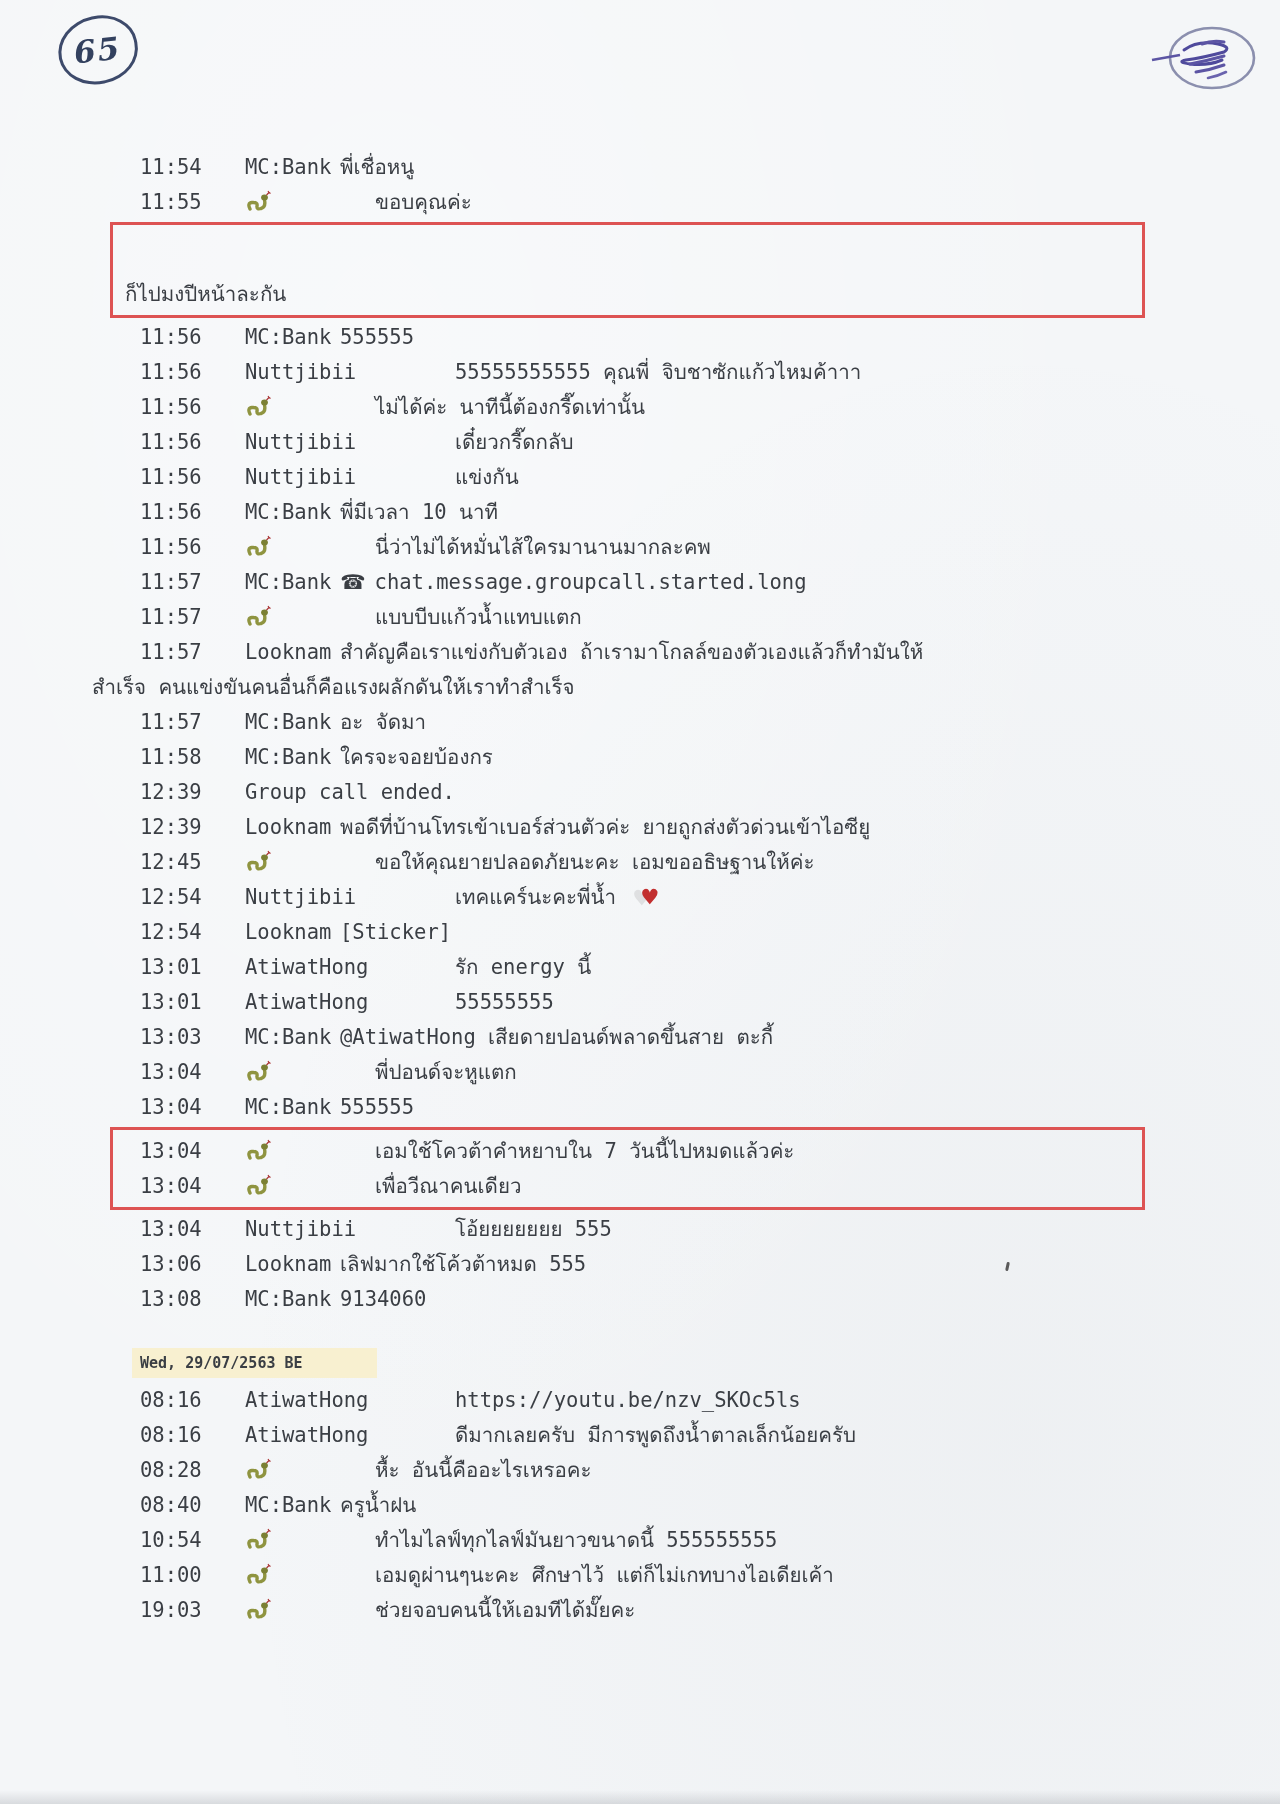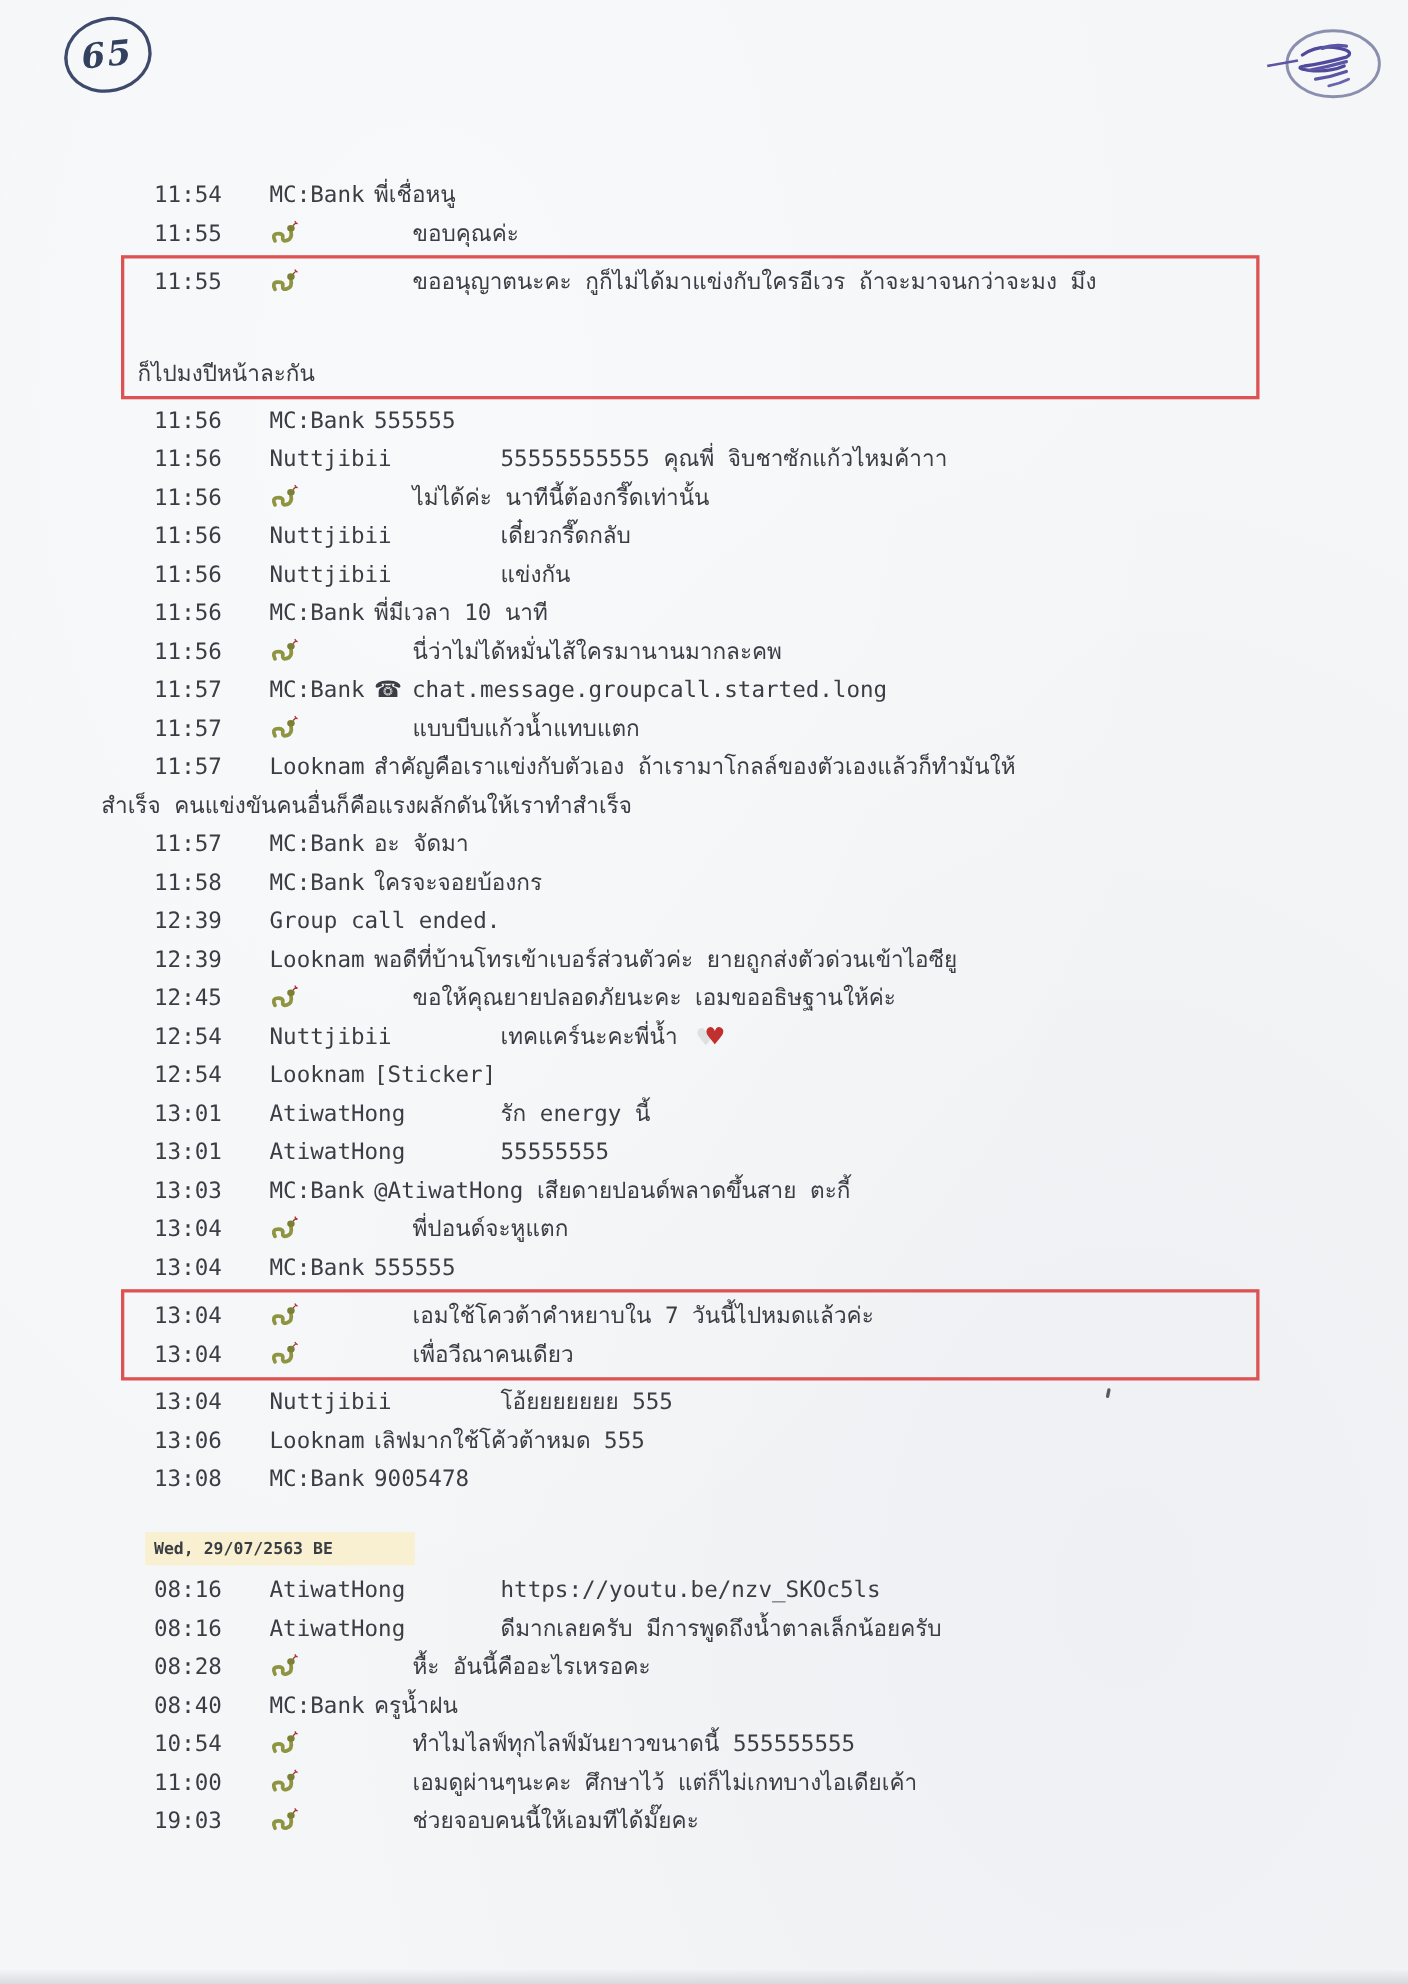--- a/index.html
+++ b/index.html
@@ -20,21 +20,21 @@
     transform:rotate(-12deg);
     display:flex;align-items:center;justify-content:center;
   }
   .pagenum span{
     font-family:"DejaVu Serif",serif;font-style:italic;font-weight:bold;
     font-size:31px;color:#33415f;transform:rotate(6deg);letter-spacing:2px;
   }
   
   .stamp{position:absolute;left:1150px;top:20px;}
   
-  .chat{position:absolute;left:0;top:160px;width:1280px;}
+  .chat{position:absolute;left:0;top:150px;width:1280px;}
   .row{
     white-space:nowrap;height:35px;line-height:35px;
     padding-left:140px;font-size:20.5px;
   }
   .row.cont{padding-left:92px;}
   .t{display:inline-block;width:105px;}
   .s{display:inline-block;vertical-align:baseline;}
   .m{}
   .snakeicon{display:inline-block;vertical-align:-3px;}
   .phone{margin-right:9px;font-family:"DejaVu Sans",sans-serif;}
@@ -80,25 +80,20 @@
   </div>
 
   <div class="chat">
       <div class="row"><span class="t">11:54</span><span class="s" style="width: 95px;">MC:Bank</span><span class="m">พี่เชื่อหนู</span></div>
       <div class="row"><span class="t">11:55</span><span class="s" style="width: 130px;"><svg class="snakeicon" width="26" height="22" viewBox="0 0 26 22">
             <path d="M5 19 Q2 13 7 12.5 Q13 12 12 16 Q11.5 20 16 18.5 Q21 17 19.5 10" fill="none" stroke="#8f9440" stroke-width="3.4" stroke-linecap="round"></path>
             <ellipse cx="19.5" cy="7.5" rx="3.4" ry="3" fill="#7b8034"></ellipse>
             <path d="M21.5 5 l2.5 -2.5 M24 2.5 l1.5 1 M24 2.5 l-1 -1.5" stroke="#a33" stroke-width="1.2" fill="none"></path>
           </svg></span><span class="m">ขอบคุณค่ะ</span></div>
       <div class="redbox">
-        <div class="row"><span class="t">11:55</span><span class="s" style="width: 130px;"><svg class="snakeicon" width="26" height="22" viewBox="0 0 26 22">
-              <path d="M5 19 Q2 13 7 12.5 Q13 12 12 16 Q11.5 20 16 18.5 Q21 17 19.5 10" fill="none" stroke="#8f9440" stroke-width="3.4" stroke-linecap="round"></path>
-              <ellipse cx="19.5" cy="7.5" rx="3.4" ry="3" fill="#7b8034"></ellipse>
-              <path d="M21.5 5 l2.5 -2.5 M24 2.5 l1.5 1 M24 2.5 l-1 -1.5" stroke="#a33" stroke-width="1.2" fill="none"></path>
-            </svg></span><span class="m">ขออนุญาตนะคะ กูก็ไม่ได้มาแข่งกับใครอีเวร ถ้าจะมาจนกว่าจะมง มึง</span></div>
         <div class="row cont"><span class="m">ก็ไปมงปีหน้าละกัน</span></div>
       </div>
       <div class="row"><span class="t">11:56</span><span class="s" style="width: 95px;">MC:Bank</span><span class="m">555555</span></div>
       <div class="row"><span class="t">11:56</span><span class="s" style="width: 210px;">Nuttjibii</span><span class="m">55555555555 คุณพี่ จิบชาซักแก้วไหมค้าาา</span></div>
       <div class="row"><span class="t">11:56</span><span class="s" style="width: 130px;"><svg class="snakeicon" width="26" height="22" viewBox="0 0 26 22">
             <path d="M5 19 Q2 13 7 12.5 Q13 12 12 16 Q11.5 20 16 18.5 Q21 17 19.5 10" fill="none" stroke="#8f9440" stroke-width="3.4" stroke-linecap="round"></path>
             <ellipse cx="19.5" cy="7.5" rx="3.4" ry="3" fill="#7b8034"></ellipse>
             <path d="M21.5 5 l2.5 -2.5 M24 2.5 l1.5 1 M24 2.5 l-1 -1.5" stroke="#a33" stroke-width="1.2" fill="none"></path>
           </svg></span><span class="m">ไม่ได้ค่ะ นาทีนี้ต้องกรี๊ดเท่านั้น</span></div>
       <div class="row"><span class="t">11:56</span><span class="s" style="width: 210px;">Nuttjibii</span><span class="m">เดี๋ยวกรี๊ดกลับ</span></div>
@@ -144,21 +139,21 @@
               <path d="M21.5 5 l2.5 -2.5 M24 2.5 l1.5 1 M24 2.5 l-1 -1.5" stroke="#a33" stroke-width="1.2" fill="none"></path>
             </svg></span><span class="m">เอมใช้โควต้าคำหยาบใน 7 วันนี้ไปหมดแล้วค่ะ</span></div>
         <div class="row"><span class="t">13:04</span><span class="s" style="width: 130px;"><svg class="snakeicon" width="26" height="22" viewBox="0 0 26 22">
               <path d="M5 19 Q2 13 7 12.5 Q13 12 12 16 Q11.5 20 16 18.5 Q21 17 19.5 10" fill="none" stroke="#8f9440" stroke-width="3.4" stroke-linecap="round"></path>
               <ellipse cx="19.5" cy="7.5" rx="3.4" ry="3" fill="#7b8034"></ellipse>
               <path d="M21.5 5 l2.5 -2.5 M24 2.5 l1.5 1 M24 2.5 l-1 -1.5" stroke="#a33" stroke-width="1.2" fill="none"></path>
             </svg></span><span class="m">เพื่อวีณาคนเดียว</span></div>
       </div>
       <div class="row"><span class="t">13:04</span><span class="s" style="width: 210px;">Nuttjibii</span><span class="m">โอ้ยยยยยยย 555</span></div>
       <div class="row"><span class="t">13:06</span><span class="s" style="width: 95px;">Looknam</span><span class="m">เลิฟมากใช้โค้วต้าหมด 555</span></div>
-      <div class="row"><span class="t">13:08</span><span class="s" style="width: 95px;">MC:Bank</span><span class="m">9005478</span></div>
+      <div class="row"><span class="t">13:08</span><span class="s" style="width: 95px;">MC:Bank</span><span class="m">9134060</span></div>
       <div class="gap"></div>
       <div class="row daterow"><span class="date-label">Wed, 29/07/2563 BE</span></div>
       <div class="row"><span class="t">08:16</span><span class="s" style="width: 210px;">AtiwatHong</span><span class="m">https://youtu.be/nzv_SKOc5ls</span></div>
       <div class="row"><span class="t">08:16</span><span class="s" style="width: 210px;">AtiwatHong</span><span class="m">ดีมากเลยครับ มีการพูดถึงน้ำตาลเล็กน้อยครับ</span></div>
       <div class="row"><span class="t">08:28</span><span class="s" style="width: 130px;"><svg class="snakeicon" width="26" height="22" viewBox="0 0 26 22">
             <path d="M5 19 Q2 13 7 12.5 Q13 12 12 16 Q11.5 20 16 18.5 Q21 17 19.5 10" fill="none" stroke="#8f9440" stroke-width="3.4" stroke-linecap="round"></path>
             <ellipse cx="19.5" cy="7.5" rx="3.4" ry="3" fill="#7b8034"></ellipse>
             <path d="M21.5 5 l2.5 -2.5 M24 2.5 l1.5 1 M24 2.5 l-1 -1.5" stroke="#a33" stroke-width="1.2" fill="none"></path>
           </svg></span><span class="m">หื้ะ อันนี้คืออะไรเหรอคะ</span></div>
       <div class="row"><span class="t">08:40</span><span class="s" style="width: 95px;">MC:Bank</span><span class="m">ครูน้ำฝน</span></div>

